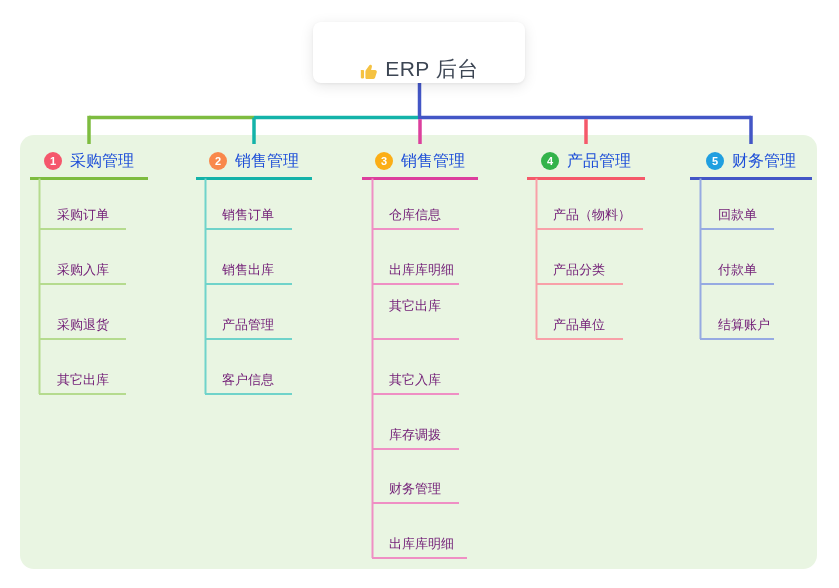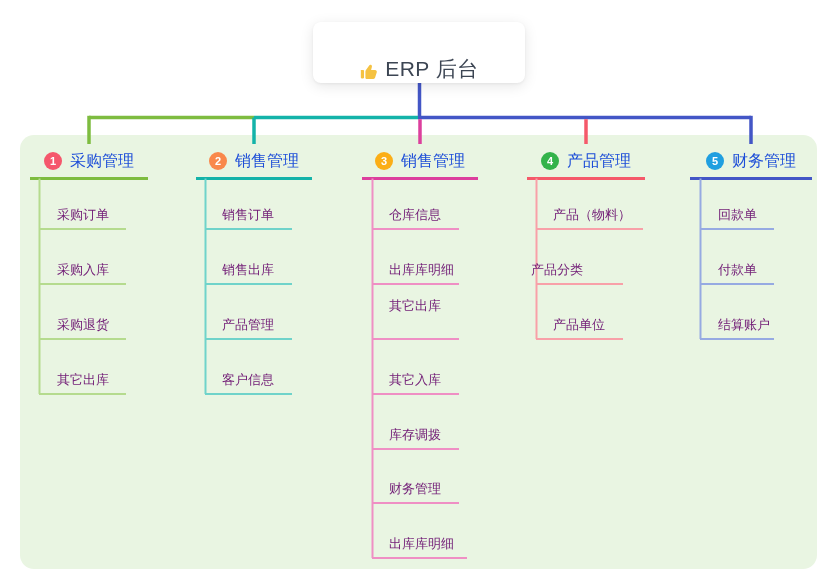--- a/index.html
+++ b/index.html
@@ -136,20 +136,20 @@
 
   <div class="item" style="left:389px;top:206px">仓库信息</div>
   <div class="item" style="left:389px;top:261px">出库库明细</div>
   <div class="item" style="left:389px;top:297px">其它出库</div>
   <div class="item" style="left:389px;top:371px">其它入库</div>
   <div class="item" style="left:389px;top:426px">库存调拨</div>
   <div class="item" style="left:389px;top:480px">财务管理</div>
   <div class="item" style="left:389px;top:535px">出库库明细</div>
 
   <div class="item" style="left:553px;top:206px">产品（物料）</div>
-  <div class="item" style="left:531px;top:261px">产品分类</div>
+  <div class="item" style="left:553px;top:261px">产品分类</div>
   <div class="item" style="left:553px;top:316px">产品单位</div>
 
   <div class="item" style="left:718px;top:206px">回款单</div>
   <div class="item" style="left:718px;top:261px">付款单</div>
   <div class="item" style="left:718px;top:316px">结算账户</div>
 
 </div>
 
 </body></html>

